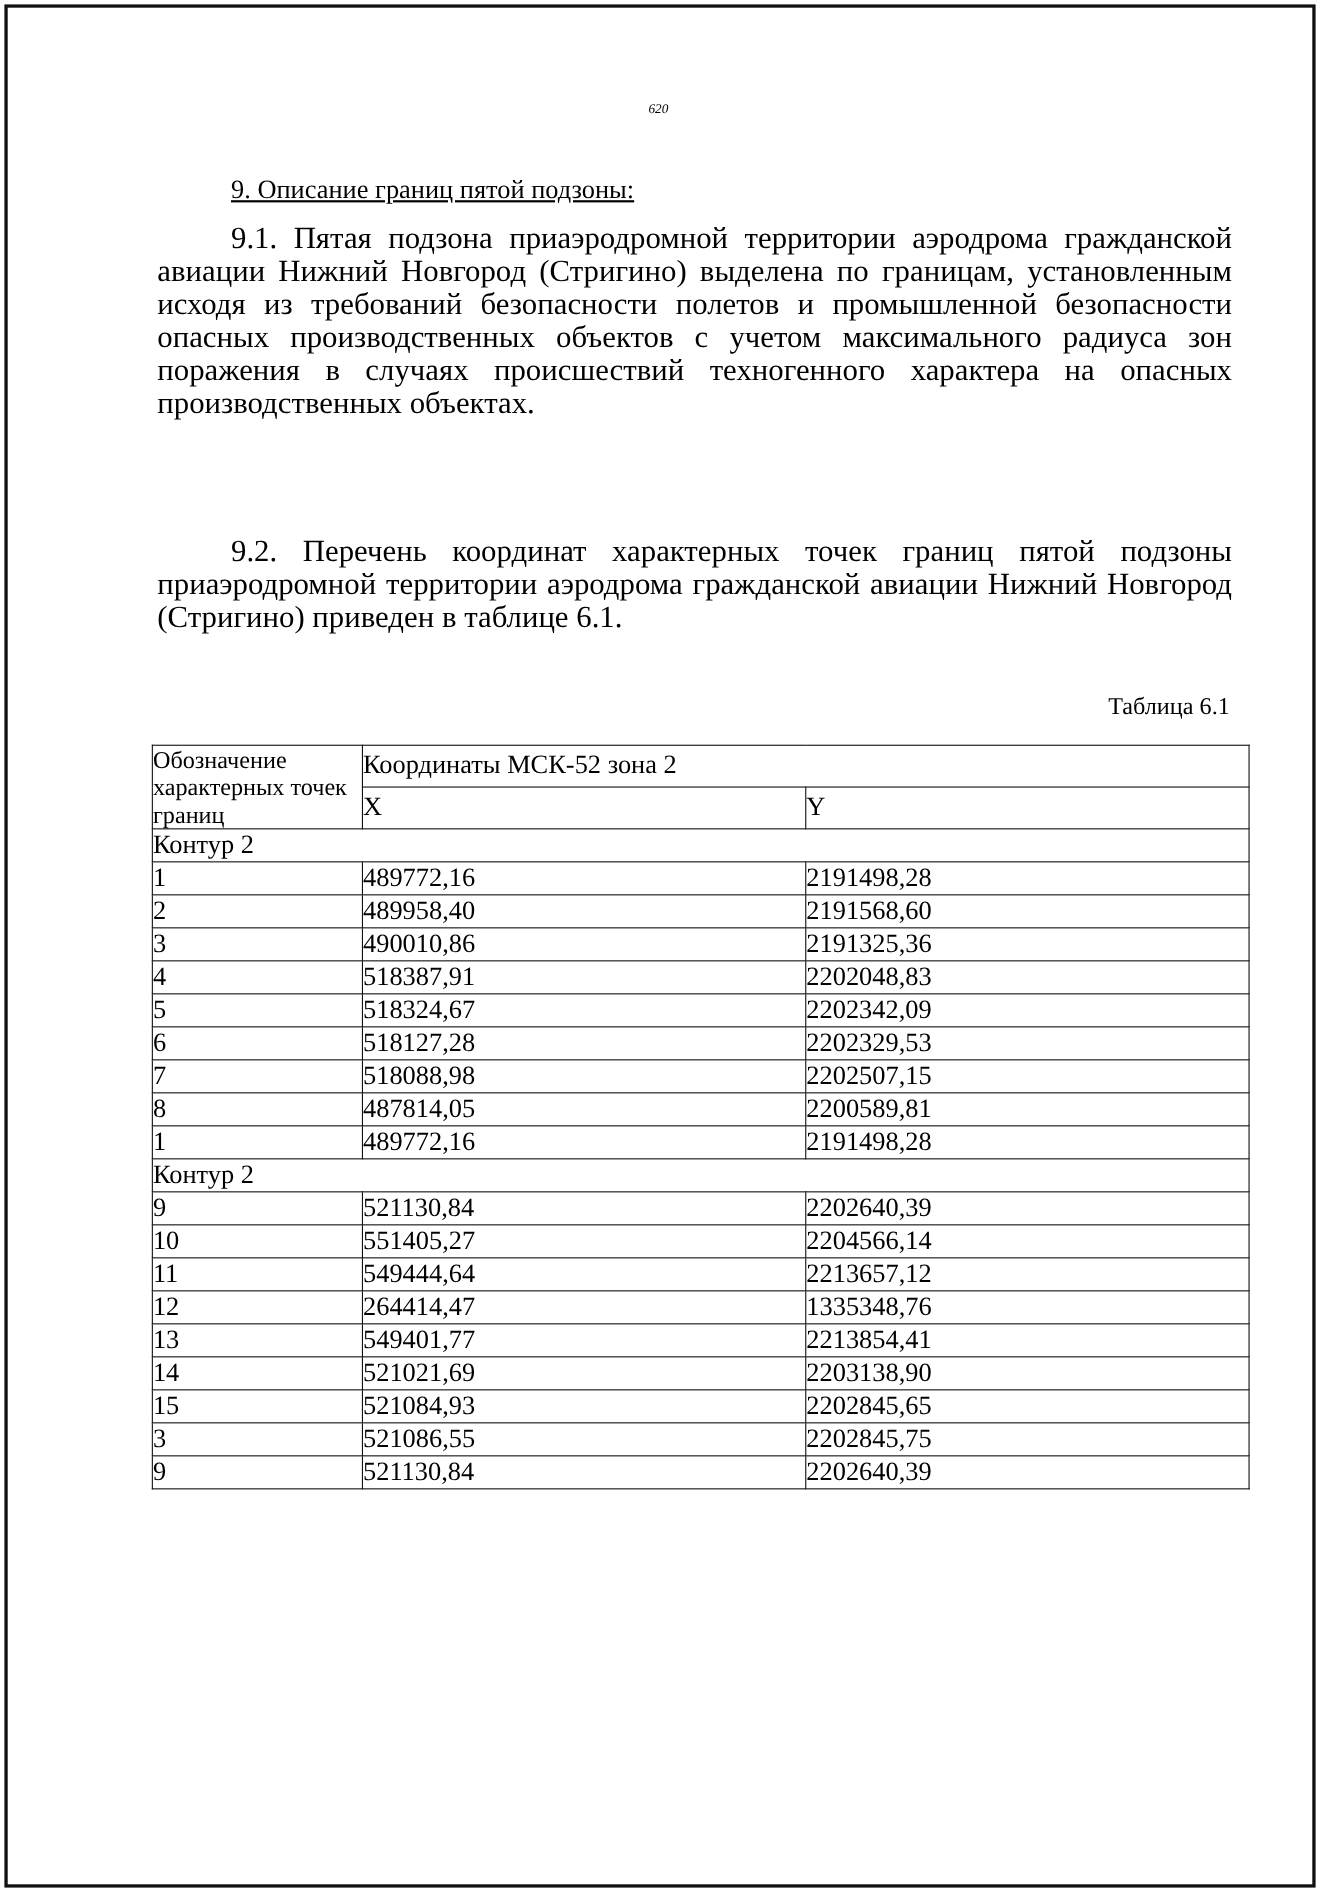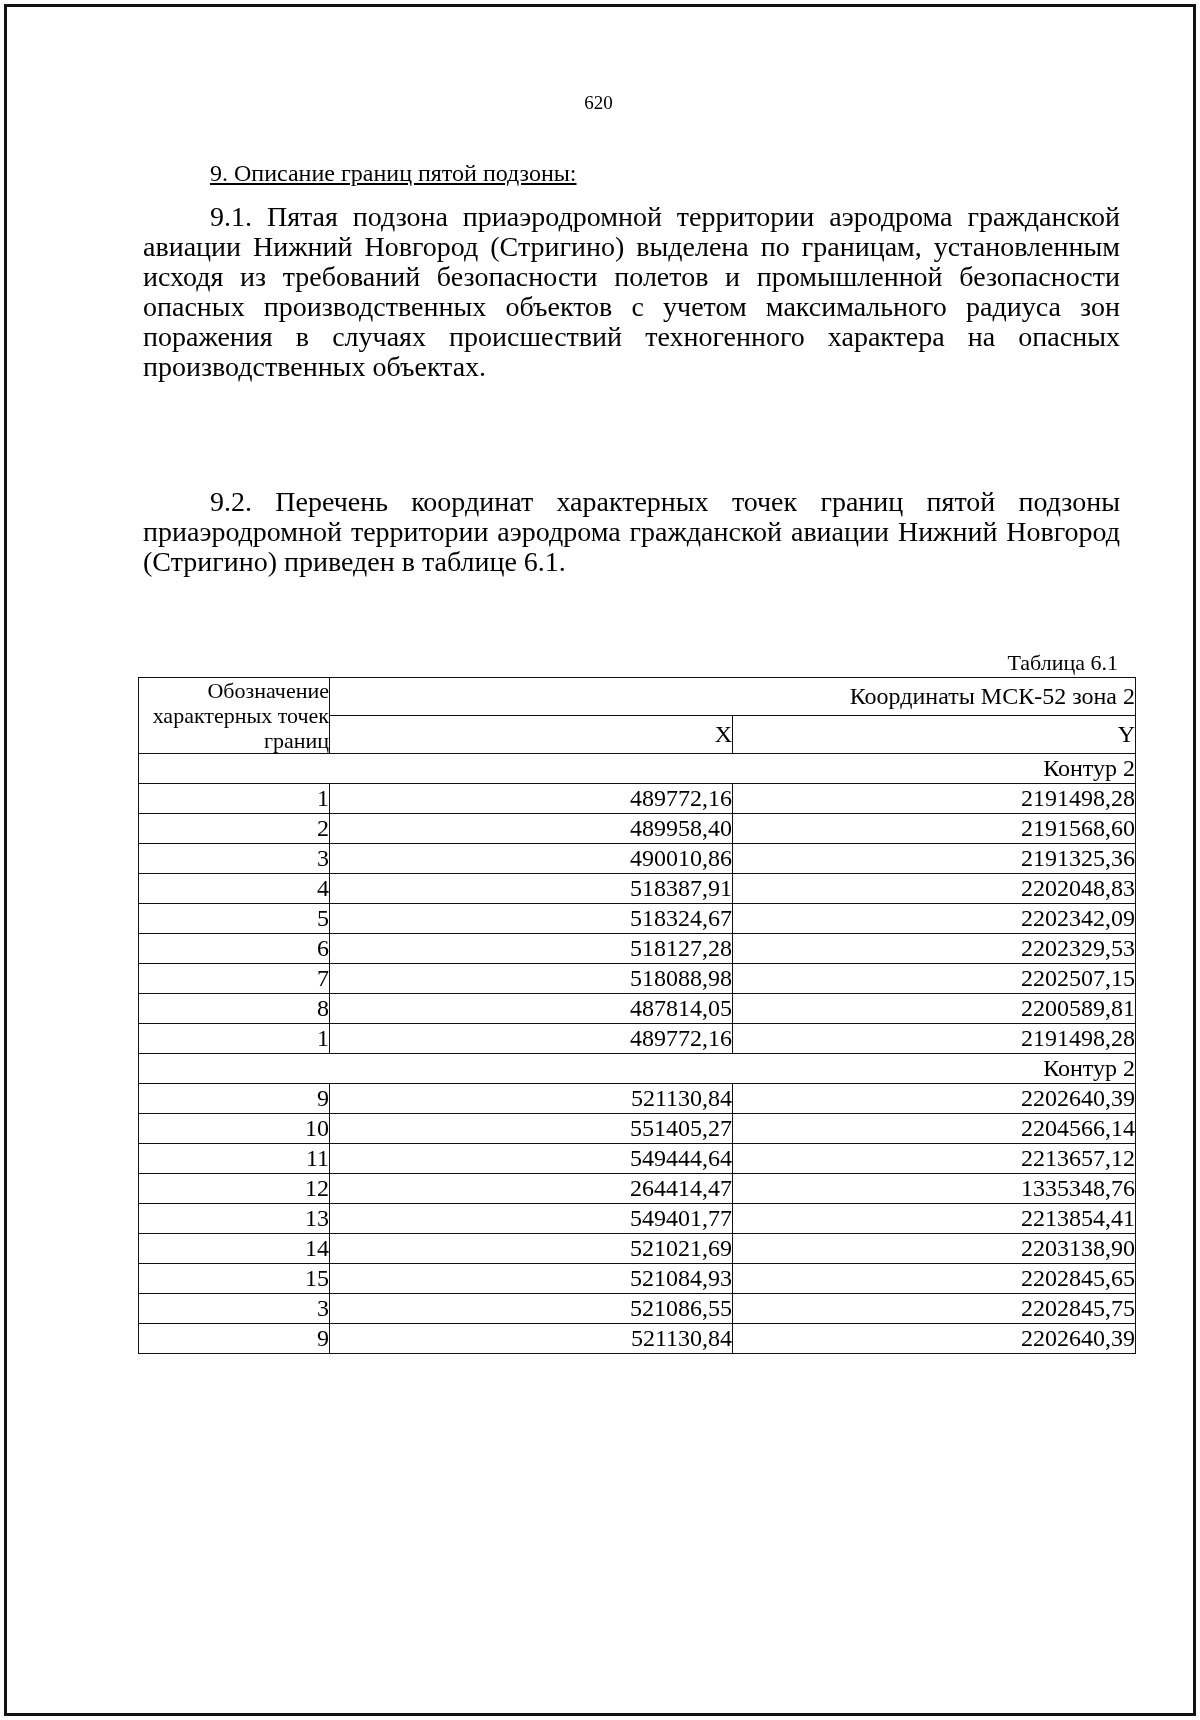--- a/index.html
+++ b/index.html
@@ -7,41 +7,42 @@
     width: 1200px; height: 1720px; background: #ffffff;
     position: relative; overflow: hidden;
     font-family: "Liberation Serif", "DejaVu Serif", serif; color: #000;
   }
   .frame {
     position: absolute; left: 4px; top: 4px; right: 4px; bottom: 4px;
     border: 3px solid #111; box-sizing: border-box; pointer-events: none;
   }
   .page-number {
     position: absolute; top: 92px; left: 0; width: 1197px; text-align: center;
-    font-size: 19px;
+    font-size: 12px;
+    font-style: italic;
   }
   .heading {
     position: absolute; left: 210px; top: 160px; font-size: 24px; text-decoration: underline;
   }
   .para {
     position: absolute; left: 143px; width: 977px;
     font-size: 28px; line-height: 30px; text-align: justify; text-align-last: left;
     text-indent: 67px;
   }
   .p1 { top: 202px; }
   .p2 { top: 487px; }
   .table-caption {
-    position: absolute; right: 82px; top: 629px; font-size: 22px; margin-top: 21px;
+    position: absolute; right: 82px; top: 629px; font-size: 22px;
   }
   table.coords {
     position: absolute; left: 138px; top: 677px; width: 998px;
     border-collapse: collapse; font-size: 24px; table-layout: fixed;
   }
   table.coords td, table.coords th {
-    border: 1.5px solid #111; padding: 0; text-align: right; font-weight: normal;
+    border: 1.5px solid #111; padding: 0; text-align: left; font-weight: normal;
     line-height: 29px; height: 29px;
   }
   table.coords th.col-point { width: 190px; font-size: 22px; line-height: 25px; vertical-align: middle; }
   th.coords-header { height: 39px; font-family: Liberation Serif, serif; }
   th.sub { height: 50px; }
   td.contour { height: 30px; }
 </style>
 </head>
 <body>
 

